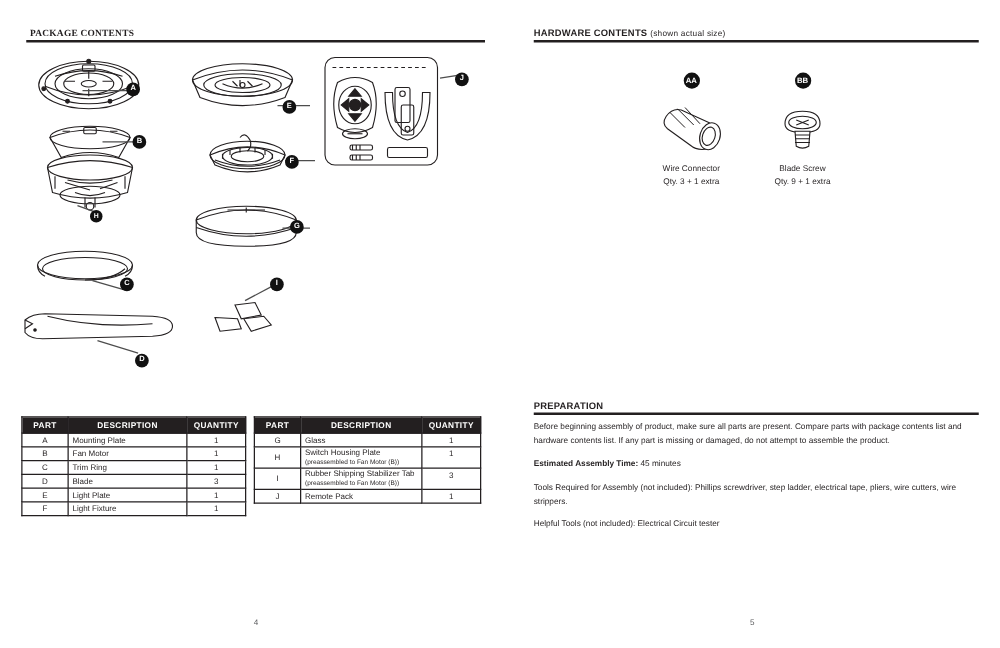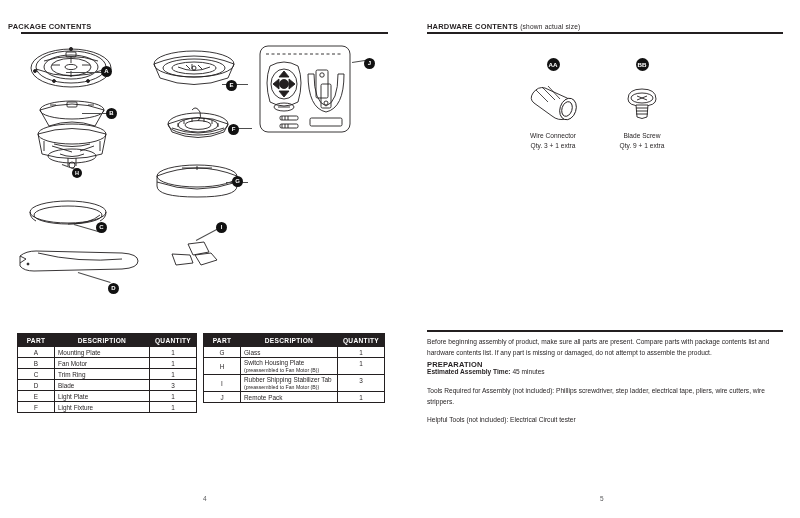--- a/index.html
+++ b/index.html
@@ -133,21 +133,21 @@
     font-size: 6.5px;
     color: #58595b;
   }
   svg { display: block; overflow: visible; }
 </style>
 </head>
 <body>
 
 <div class="page">
 
-  <div class="sec-head" style="left:8px; top:22px;">
+  <div class="sec-head" style="left:24px; top:22px;font-family:Liberation Serif, serif;">
     <span>PACKAGE CONTENTS</span>
   </div>
   <div class="sec-rule" style="left:21px; top:32px; width:367px;"></div>
 
   <div class="sec-head" style="left:427px; top:22px;">
     <span>HARDWARE CONTENTS</span>
     <span class="sub">(shown actual size)</span>
   </div>
   <div class="sec-rule" style="left:427px; top:32px; width:356px;"></div>
 
@@ -434,21 +434,21 @@
       <tr>
         <td class="pt">J</td>
         <td class="ds">
           <span>Remote Pack</span>
         </td>
         <td class="qt">1</td>
       </tr>
     </tbody>
   </table>
 
-  <div class="sec-head" style="left:427px; top:320px;margin-top:40px;">
+  <div class="sec-head" style="left:427px; top:320px;">
     <span>PREPARATION</span>
   </div>
   <div class="sec-rule thin" style="left:427px; top:330px; width:356px;"></div>
 
   <div class="prep-body">
     <p>Before beginning assembly of product, make sure all parts are present. Compare parts with package contents list and hardware contents list. If any part is missing or damaged, do not attempt to assemble the product.</p>
     <p>
       <span class="b">Estimated Assembly Time:</span><span> 45 minutes</span>
     </p>
     <p>Tools Required for Assembly (not included): Phillips screwdriver, step ladder, electrical tape, pliers, wire cutters, wire strippers.</p>

